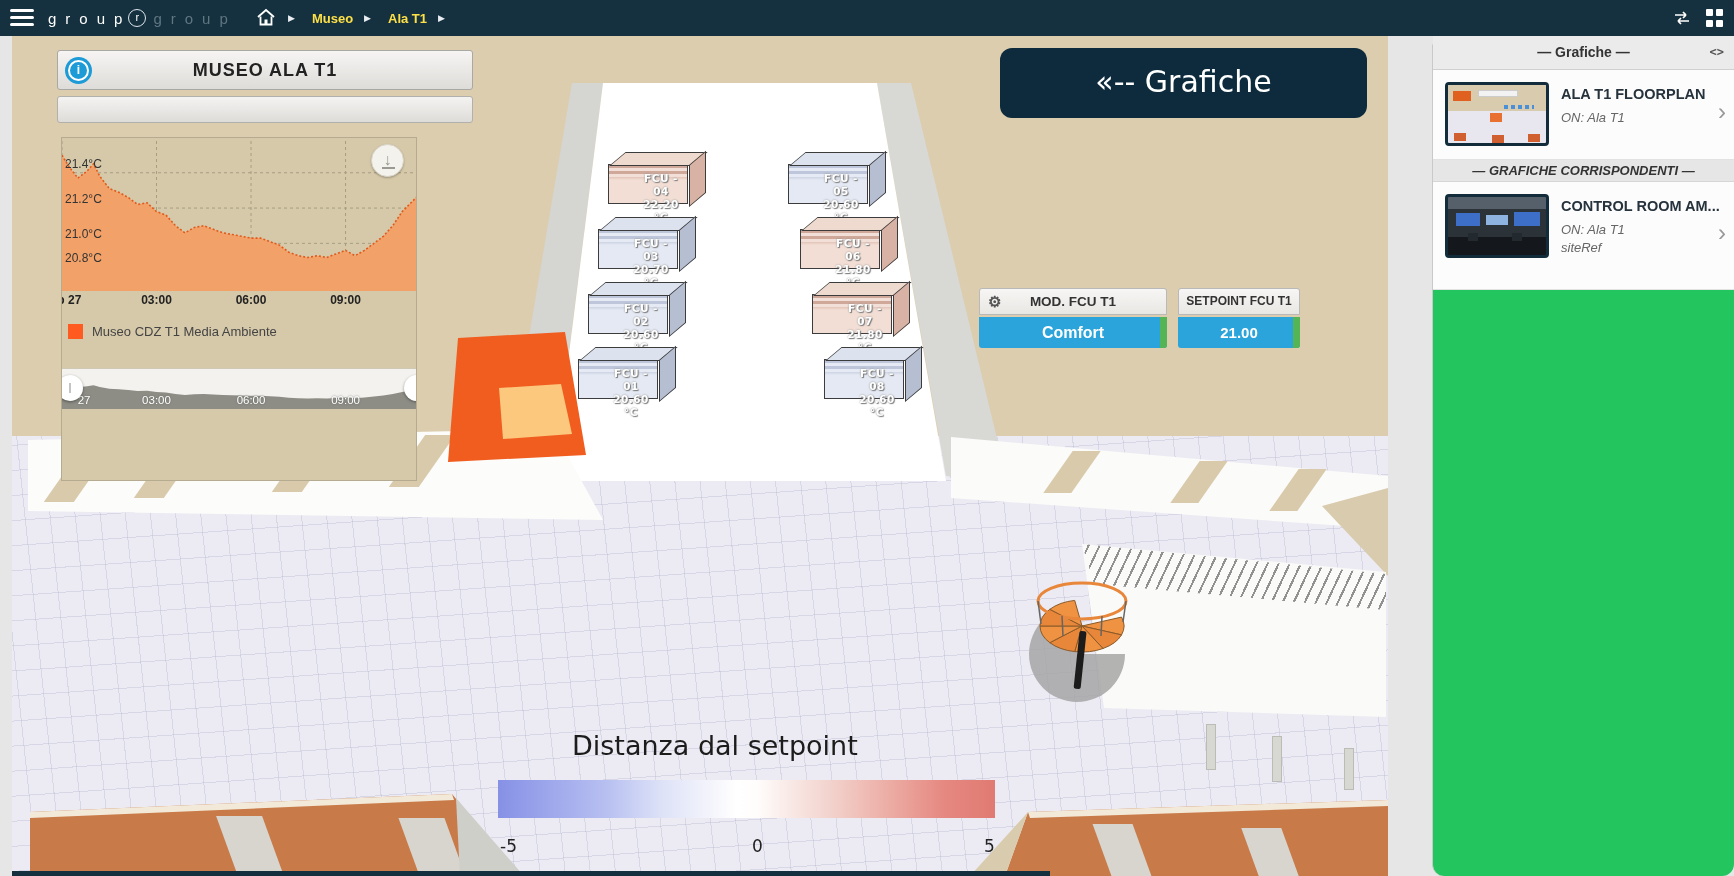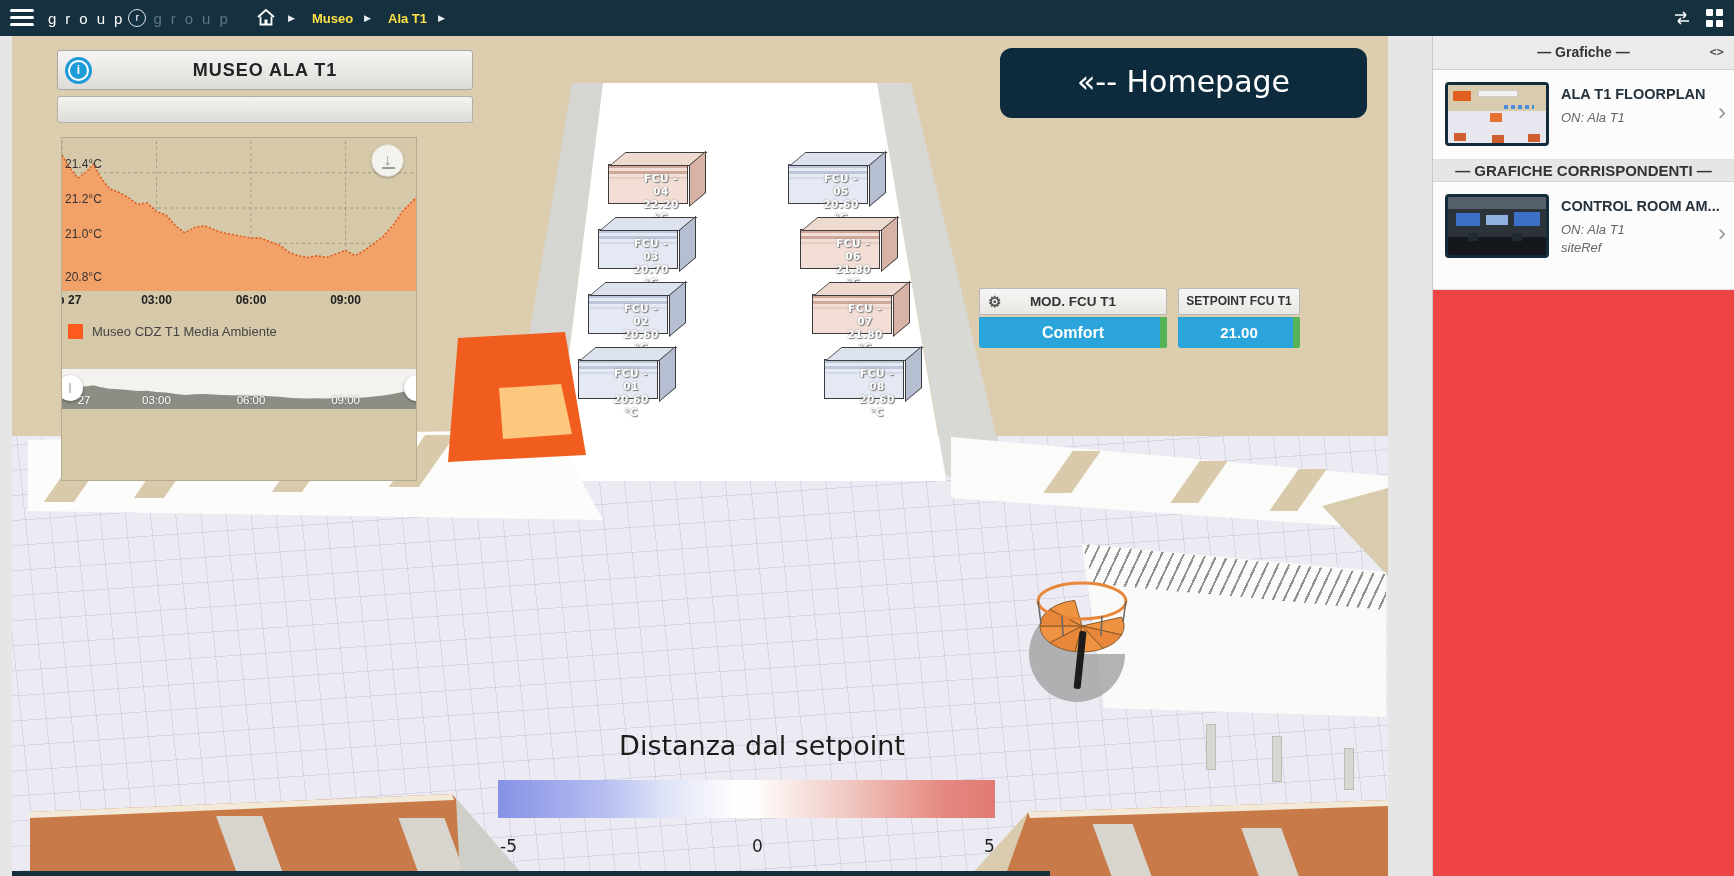--- a/index.html
+++ b/index.html
@@ -67,21 +67,21 @@
   .fcu.warm::before { background:#eedacf; } .fcu.warm::after { background:#d8b2a4; }
   .fcu-label { position:relative; z-index:2; text-align:center; font-size:10.5px; font-weight:bold; color:#fff;
     line-height:13px; padding-top:7px; letter-spacing:.5px; font-family:"DejaVu Sans", sans-serif;
     text-shadow:0 0 2px #8a8a8a, 1px 1px 1px #777; }
   .fcu-p1 { left:596px; top:128px; } .fcu-p2 { left:586px; top:193px; }
   .fcu-p3 { left:576px; top:258px; } .fcu-p4 { left:566px; top:323px; }
   .fcu-p5 { left:776px; top:128px; } .fcu-p6 { left:788px; top:193px; }
   .fcu-p7 { left:800px; top:258px; } .fcu-p8 { left:812px; top:323px; }
 
   
-  .dist-title { position:absolute; left:560px; top:694px; width:380px; text-align:center; font-size:27px; color:#1c1c1c;
+  .dist-title { position:absolute; left:560px; top:694px; width:380px; text-align:left; font-size:27px; color:#1c1c1c;
     font-family:"DejaVu Sans", sans-serif; z-index:4; }
   .dist-bar { position:absolute; left:486px; top:744px; width:497px; height:38px; z-index:4;
     background:linear-gradient(90deg,#8691e6 0%,#98a2ea 8%,#b8c0f1 22%,#dde2f7 33%,#f2f3fb 42%,#ffffff 48%,#fffdfc 52%,#f9ebe8 58%,#f2cfc9 68%,#eba8a0 80%,#e58880 90%,#e07a72 100%); }
   .dist-num { position:absolute; top:800px; font-size:17px; color:#222; z-index:4; font-family:"DejaVu Sans", sans-serif; }
   .dist-min { left:488px; } .dist-mid { left:740px; } .dist-max { left:972px; }
 
   
   .title-widget { position:absolute; left:57px; top:50px; width:416px; height:40px; z-index:20;
     background:linear-gradient(#f6f5f3,#dedcd9); border:1px solid #a8a8a4; border-radius:3px;
     display:flex; align-items:center; justify-content:center; }
@@ -125,29 +125,29 @@
   .ctl-value { height:31px; margin-top:2px; background:#2aa4da; border-radius:0 0 3px 3px; position:relative;
     text-align:center; color:#fff; font-weight:bold; line-height:31px; cursor:pointer; overflow:hidden; }
   .ctl-green { position:absolute; right:0; top:0; bottom:0; width:7px; background:#55b455; }
   .mod-widget { left:979px; top:288px; width:188px; } .mod-widget .ctl-head { font-size:13.5px; }
   .mod-widget .ctl-value { font-size:16px; }
   .set-widget { left:1178px; top:288px; width:122px; } .set-widget .ctl-head { font-size:12px; }
   .set-widget .ctl-value { font-size:15px; }
   .gear { position:absolute; left:8px; top:0; font-size:15px; color:#555; cursor:pointer; }
 
   
-  .sidebar { position:absolute; left:1432px; top:36px; width:302px; height:840px; background:#ef4444;
-    border-left:1px solid #c9c9c9; z-index:30; }
+  .sidebar { position:absolute; left:1432px; top:36px; width:302px; height:840px; background:#22c55e;
+    border-left:1px solid #c9c9c9; z-index:30;border-radius:12px; }
   .sb-header { position:absolute; left:0; top:0; width:100%; height:34px; background:#ebebeb; border-bottom:1px solid #d0d0d0;
     text-align:center; font-weight:bold; font-size:14px; color:#333; line-height:33px; }
   .sb-code { position:absolute; right:10px; top:0; font-size:12px; color:#555; font-family:"DejaVu Sans Mono", monospace; cursor:pointer; }
   .sb-item { position:absolute; left:0; width:100%; background:#fcfcfc; border-bottom:1px solid #e2e2e2; cursor:pointer; }
   .sb-item-1 { top:34px; height:90px; } .sb-item-2 { top:146px; height:108px; }
   .sb-divider { position:absolute; left:0; top:124px; width:100%; height:22px; background:#e6e6e6; border-bottom:1px solid #d6d6d6;
-    text-align:center; font-size:15px; font-weight:bold; color:#333; line-height:21px; }
+    text-align:center; font-size:13px; font-weight:bold; color:#333; line-height:21px;font-style:italic; }
   .thumb { position:absolute; left:12px; top:12px; width:104px; height:64px; border:3px solid #132c3c; border-radius:4px;
     overflow:hidden; }
   .sb-title { position:absolute; left:128px; top:16px; font-size:14.5px; font-weight:bold; color:#26323c; }
   .sb-sub { position:absolute; left:128px; top:40px; font-size:13px; font-style:italic; color:#666; }
   .sb-ref { position:absolute; left:128px; top:58px; font-size:13px; font-style:italic; color:#666; }
   .sb-chevron { position:absolute; right:8px; top:50%; transform:translateY(-60%); font-size:24px; color:#999; }
   .tmosaic { position:absolute; }
 
   .icon-svg { display:block; }
 </style>
@@ -321,21 +321,21 @@
         <line x1="0" x2="356" y1="67.05882352941175" y2="67.05882352941175" class="gridline"></line>
         <line x1="0" x2="356" y1="102.35294117647054" y2="102.35294117647054" class="gridline"></line>
         <line x1="0" x2="356" y1="137.64705882352933" y2="137.64705882352933" class="gridline"></line>
         <polygon points="0,150 0.0,14.1 6.3,24.7 15.8,37.1 25.2,30.0 31.5,22.9 37.8,35.3 47.3,47.6 56.7,51.2 66.2,56.5 75.6,63.5 85.1,61.8 94.5,70.6 104.0,74.1 113.4,84.7 122.9,91.8 132.3,86.5 141.8,84.7 151.2,88.2 160.7,91.8 170.1,93.5 179.6,95.3 189.0,97.1 198.5,97.1 207.9,100.6 217.4,104.1 226.8,111.2 236.3,114.7 245.7,116.5 255.2,114.7 264.6,116.5 274.1,112.9 283.5,109.4 293.0,114.7 302.4,109.4 311.9,102.4 321.3,95.3 330.8,84.7 340.2,70.6 356.0,54.7 356,150" fill="#f2a269"></polygon>
         <polyline points="0.0,14.1 6.3,24.7 15.8,37.1 25.2,30.0 31.5,22.9 37.8,35.3 47.3,47.6 56.7,51.2 66.2,56.5 75.6,63.5 85.1,61.8 94.5,70.6 104.0,74.1 113.4,84.7 122.9,91.8 132.3,86.5 141.8,84.7 151.2,88.2 160.7,91.8 170.1,93.5 179.6,95.3 189.0,97.1 198.5,97.1 207.9,100.6 217.4,104.1 226.8,111.2 236.3,114.7 245.7,116.5 255.2,114.7 264.6,116.5 274.1,112.9 283.5,109.4 293.0,114.7 302.4,109.4 311.9,102.4 321.3,95.3 330.8,84.7 340.2,70.6 356.0,54.7" fill="none" stroke="#e05a1c" stroke-width="1.6" stroke-dasharray="2,2"></polyline>
       </svg>
     <div class="y-labels" id="y-labels">
         <div class="y-tick" style="top: 15.7647px;">21.4°C</div>
         <div class="y-tick" style="top: 51.0588px;">21.2°C</div>
         <div class="y-tick" style="top: 86.3529px;">21.0°C</div>
-        <div class="y-tick" style="top: 129px;">20.8°C</div>
+        <div class="y-tick" style="top: 110px;">20.8°C</div>
       </div>
     <div class="x-labels" id="x-labels">
         <div class="x-tick" style="left: 0px;">Sep 27</div>
         <div class="x-tick" style="left: 94.5133px;">03:00</div>
         <div class="x-tick" style="left: 189.027px;">06:00</div>
         <div class="x-tick" style="left: 283.54px;">09:00</div>
       </div>
     <div class="chart-dl"><b>↓</b></div>
     <div class="chart-legend">
       <span class="legend-swatch"></span>
@@ -349,21 +349,21 @@
           <div class="mini-tick" style="left: 22.0531px;">27</div>
           <div class="mini-tick" style="left: 94.5133px;">03:00</div>
           <div class="mini-tick" style="left: 189.027px;">06:00</div>
           <div class="mini-tick" style="left: 283.54px;">09:00</div>
         </div>
     </div>
     <div class="mini-handle handle-left"></div>
     <div class="mini-handle handle-right"></div>
   </div>
 
-  <div class="homepage-btn">«-- Homepage</div>
+  <div class="homepage-btn">«-- Grafiche</div>
 
   <div class="ctl-widget mod-widget">
     <div class="ctl-head">
       <span class="gear">⚙</span>
       <span>MOD. FCU T1</span>
     </div>
     <div class="ctl-value">
       <span>Comfort</span>
       <span class="ctl-green"></span>
     </div>

